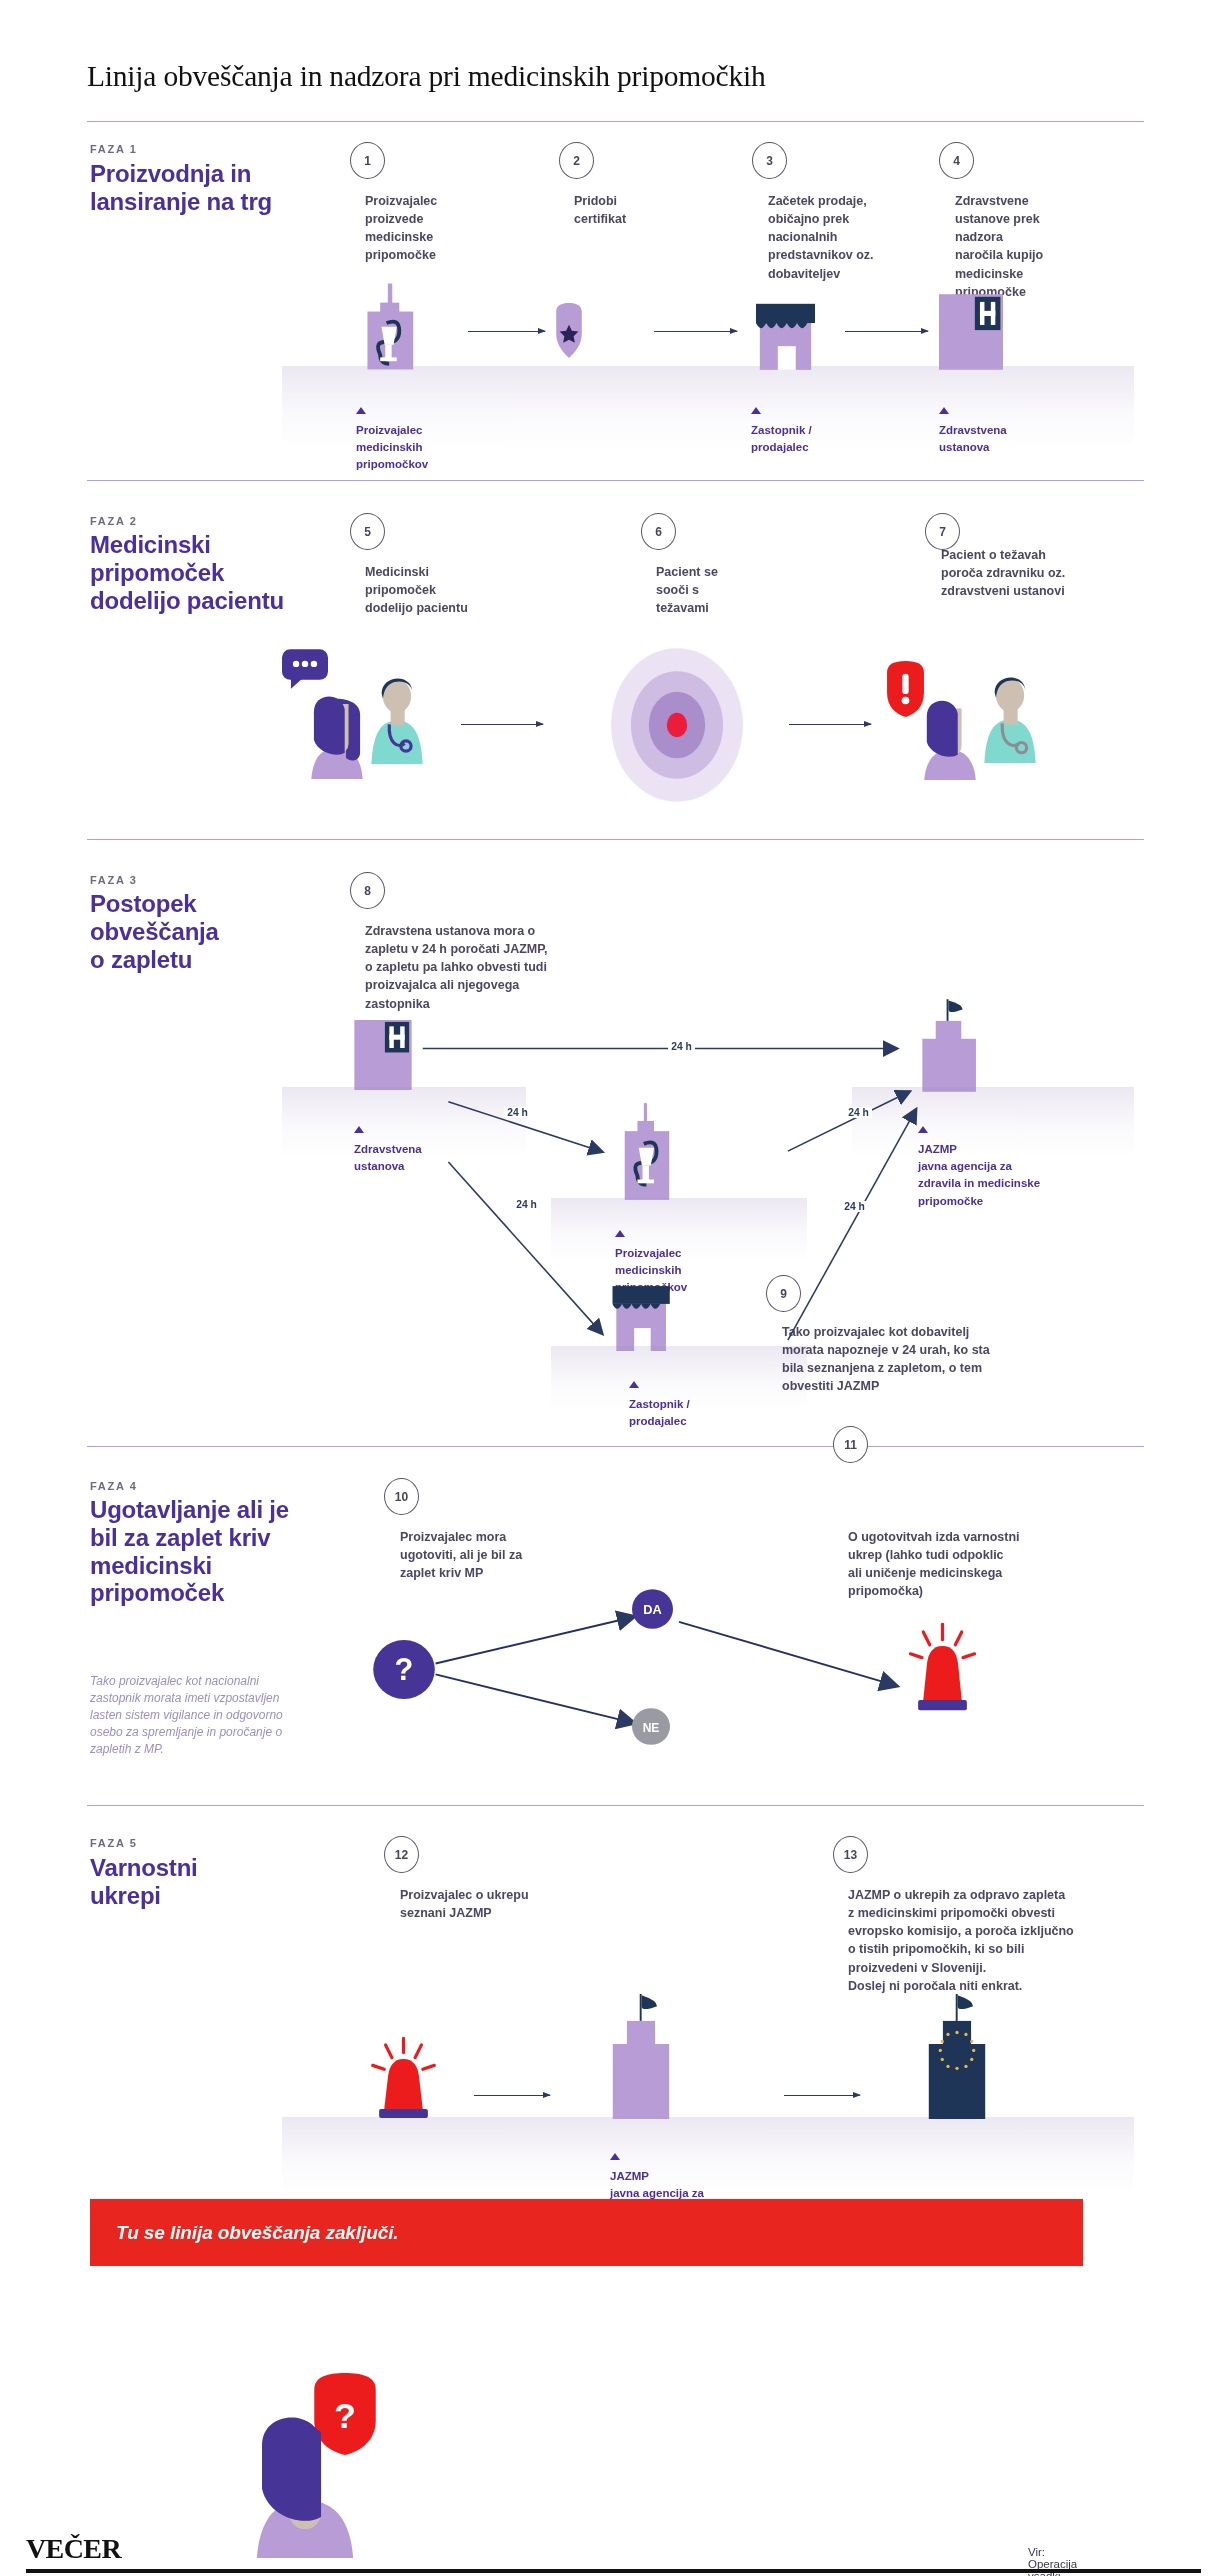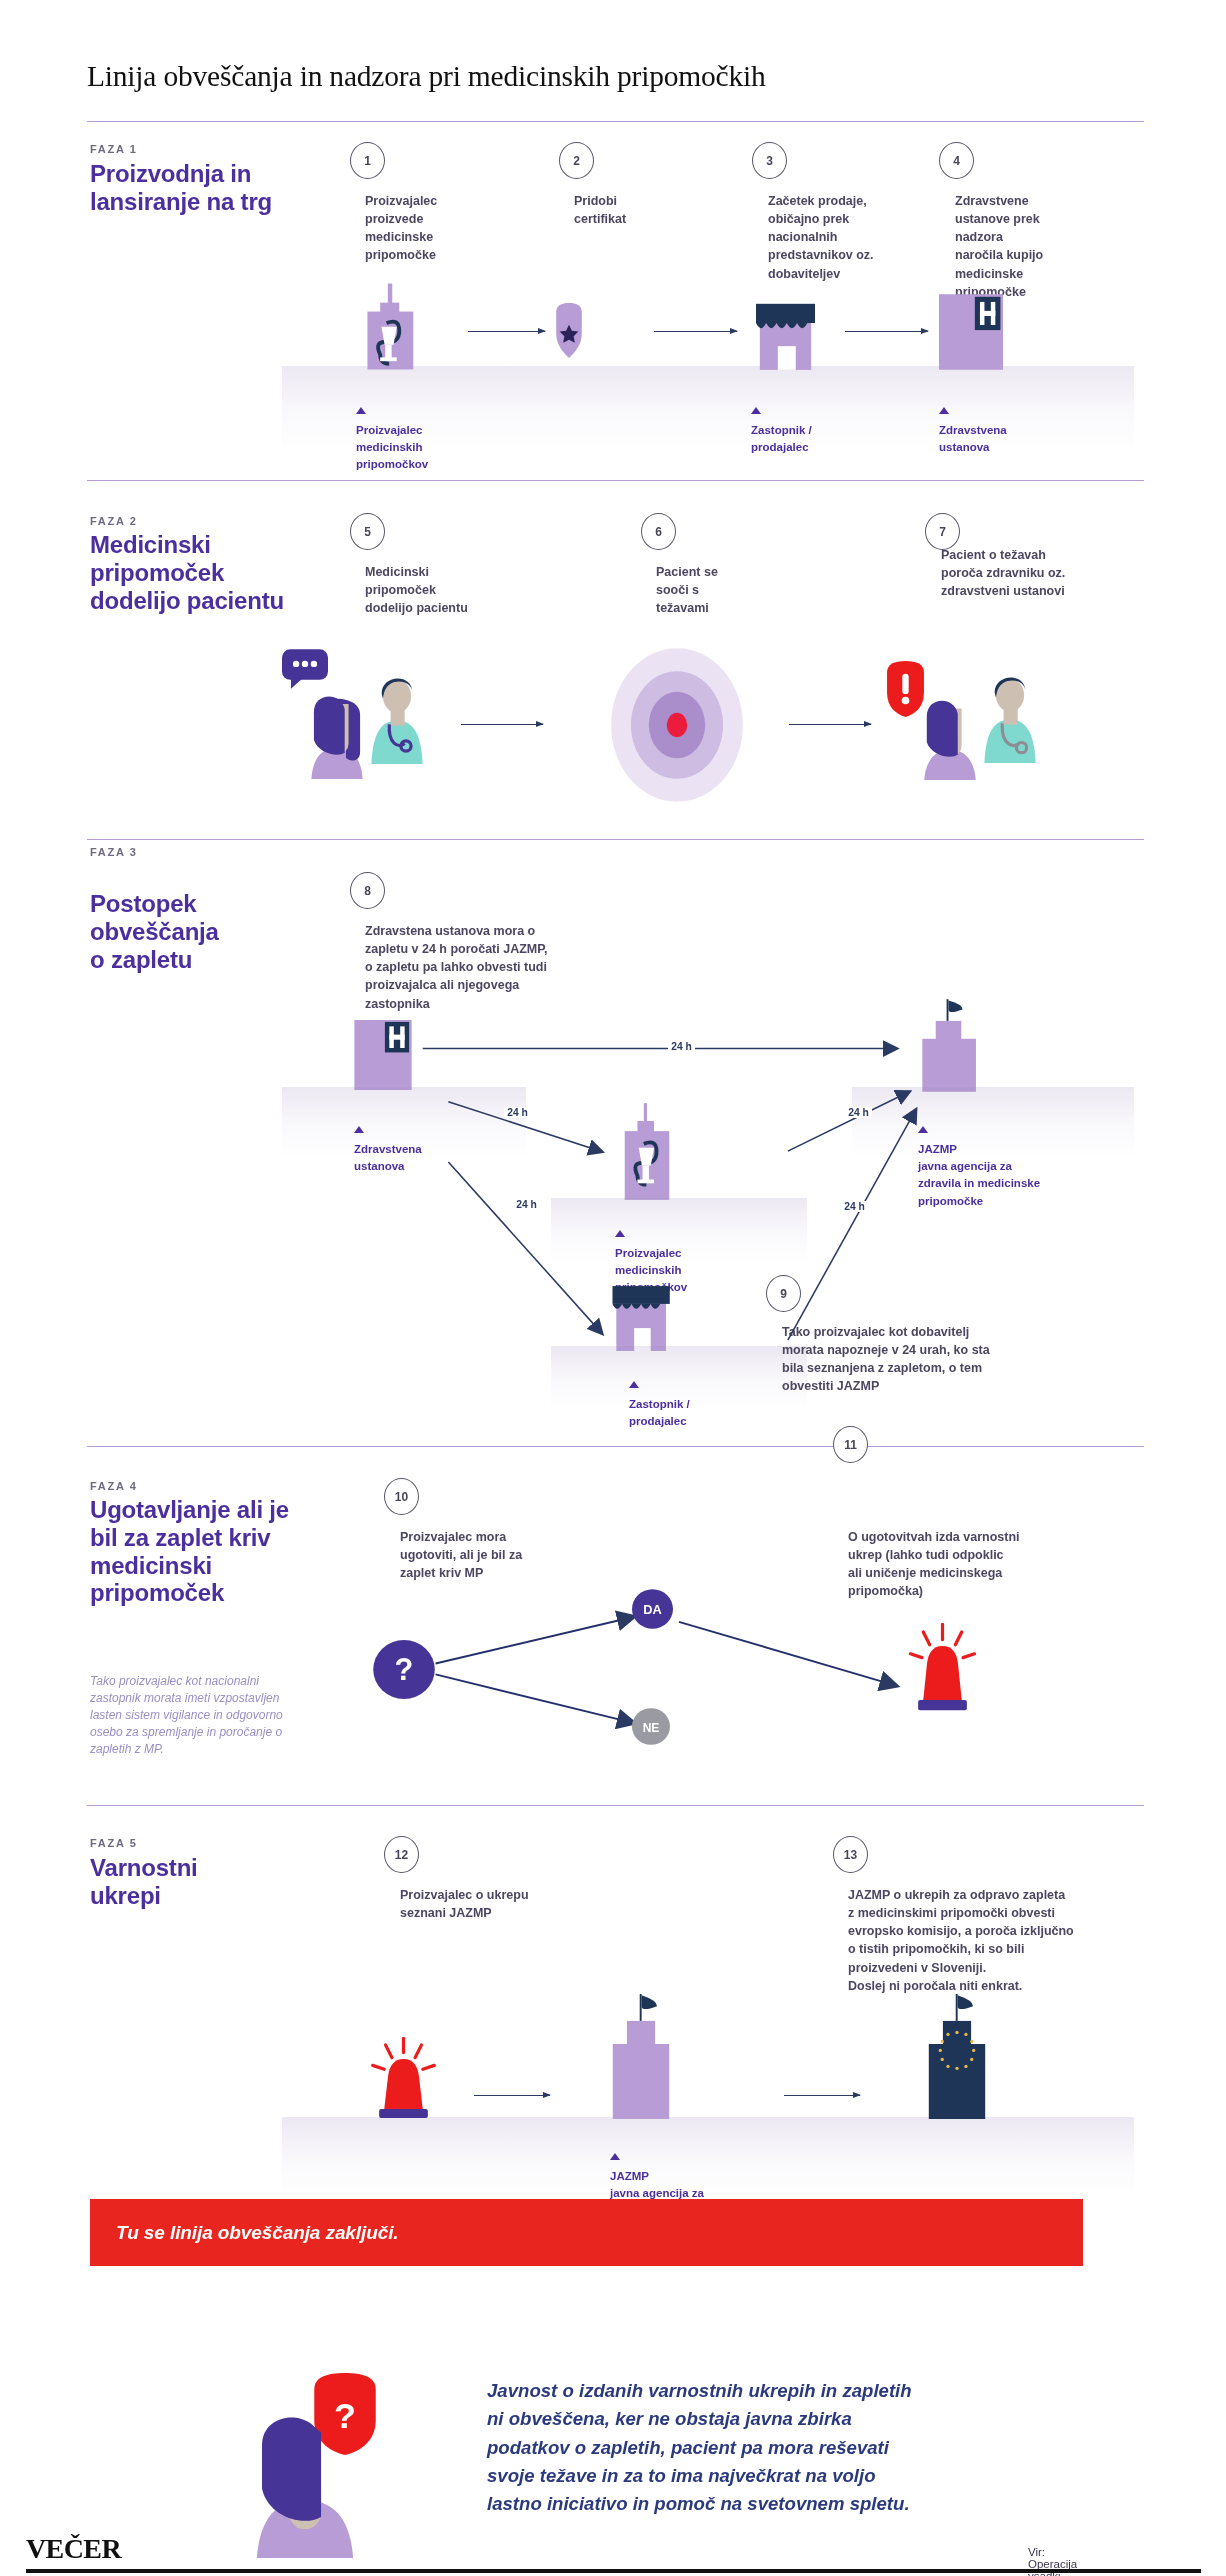--- a/index.html
+++ b/index.html
@@ -293,21 +293,21 @@
       <rect x="40" y="62" width="22" height="28" fill="#cdbfb2"></rect>
       <ellipse cx="50" cy="44" rx="22" ry="26" fill="#cdbfb2"></ellipse>
       <path d="M26 40 C26 10 74 8 74 38 C74 26 60 18 46 22 C34 26 30 34 28 48 Z" fill="#1f3557"></path>
       <path d="M38 88 C36 118 52 128 64 120" fill="none" stroke="#8d8d95" stroke-width="5"></path>
       <circle cx="68" cy="126" r="8" fill="none" stroke="#8d8d95" stroke-width="5"></circle>
     </svg>
   </div>
 
   <div class="divider" style="top:819px"></div>
 
-  <div class="faza-kicker" style="left:90px; top:826px">FAZA 3</div>
+  <div class="faza-kicker" style="left:90px; top:854px">FAZA 3</div>
   <div class="faza-title" style="left:90px; top:870px; width:244px; white-space:pre-line">Postopek
 obveščanja
 o zapletu</div>
 
   <div class="step-circle" style="left:350px; top:852px">8</div>
   <div class="step-text" style="left:365px; top:902px; width:269px; white-space:pre-line">Zdravstena ustanova mora o
 zapletu v 24 h poročati JAZMP,
 o zapletu pa lahko obvesti tudi
 proizvajalca ali njegovega
 zastopnika</div>
@@ -563,24 +563,19 @@
 
   <div class="sh" style="left:244px; top:2384px;">
     <svg width="122" height="154" viewBox="0 0 190 240">
       <path d="M95 150 C46 150 24 184 20 240 L170 240 C166 184 144 150 95 150 Z" fill="#b79cd6"></path>
       <path d="M70 52 h50 v118 a25 25 0 0 1 -50 0 z" fill="#cdbfb2"></path>
       <path d="M28 64 C28 10 110 6 120 56 L120 176 C92 192 38 176 28 132 Z" fill="#463497"></path>
       <path d="M70 48 q26 -14 50 8 v-12 q-24 -22 -50 -8 z" fill="#463497"></path>
     </svg>
   </div>
 
-  <div class="conclusion-text" style="left:487px; top:2357px; width:647px; white-space:pre-line">Javnost o izdanih varnostnih ukrepih in zapletih
-ni obveščena, ker ne obstaja javna zbirka
-podatkov o zapletih, pacient pa mora reševati
-svoje težave in za to ima največkrat na voljo
-lastno iniciativo in pomoč na svetovnem spletu.</div>
 
   <div class="brand" style="left:26px; top:2513px">VEČER</div>
   <div class="source" style="left:1028px; top:2526px">Vir: Operacija vsadki</div>
   <div class="footer-rule" style="top:2549px"></div>
 
 </div>
 
 
 </body></html>

